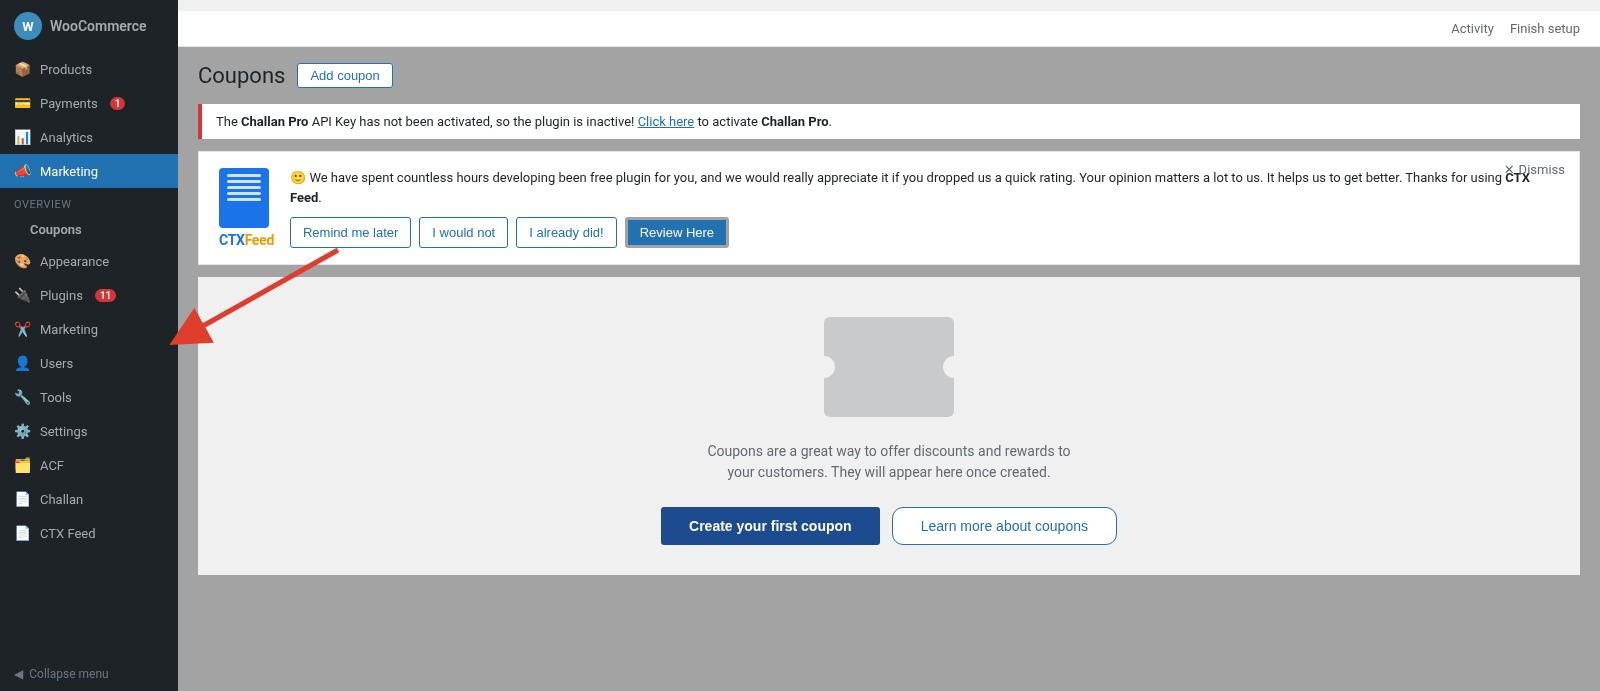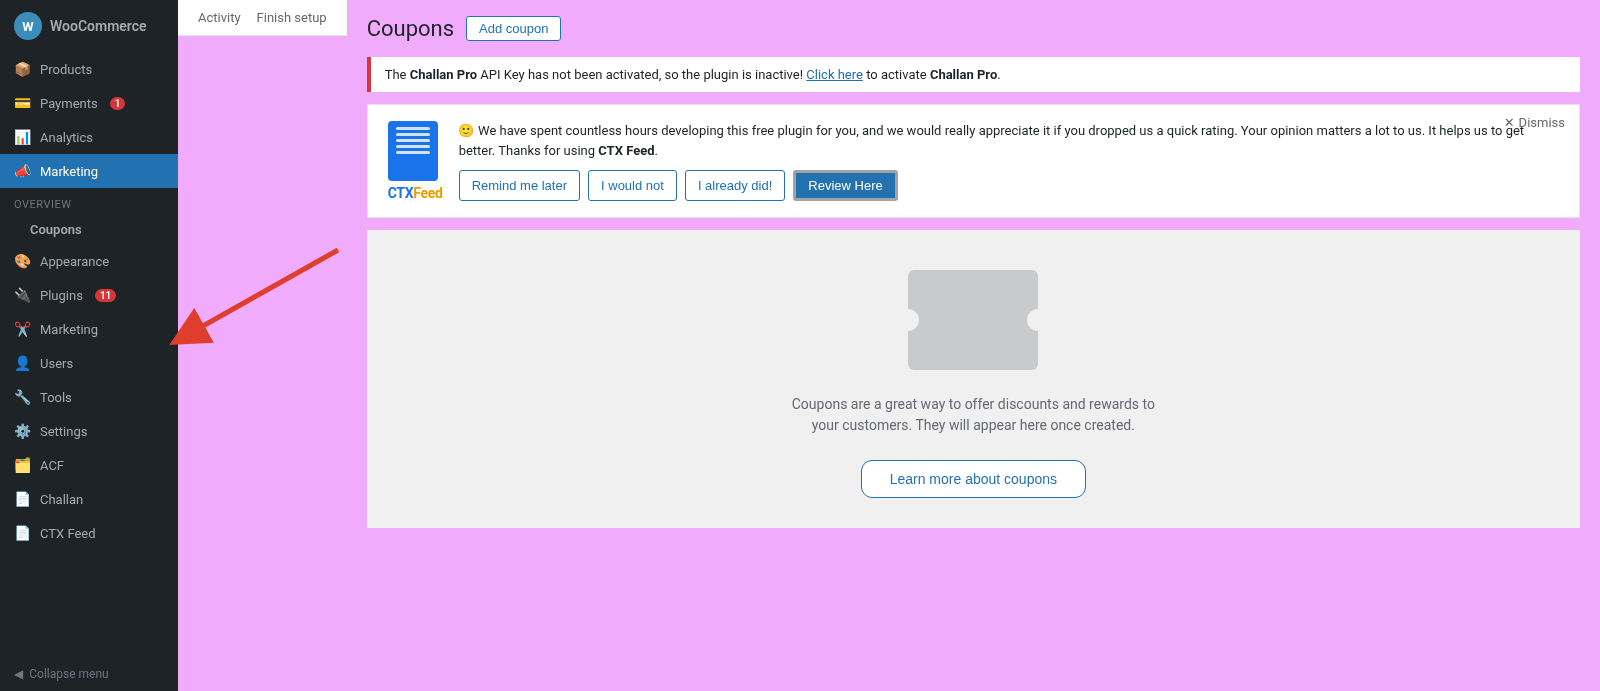--- a/index.html
+++ b/index.html
@@ -43,23 +43,24 @@
     }
     .sidebar-collapse {
       margin-top: auto; padding: 10px 14px; color: #6c7781; font-size: 12px;
       display: flex; align-items: center; gap: 6px; cursor: pointer;
     }
 
     
     #main {
       flex: 1;
       display: flex;
-      flex-direction: row;
+      flex-direction: column;
       overflow-y: auto;
-      background: #f0abfc;
+      background: #a3a3a3;
+      margin-top: 11px;
     }
 
     
     #topbar {
       background: #fff;
       display: flex; align-items: center; justify-content: flex-end;
       padding: 0 20px; height: 36px; border-bottom: 1px solid #e2e4e7;
       gap: 16px;
     }
     .topbar-link { color: #646970; font-size: 13px; cursor: pointer; text-decoration: none; }
@@ -264,38 +265,39 @@
     </div>
 
     <div class="ctx-notice">
       <div class="ctx-icon-wrap">
         <div class="ctx-doc-icon"></div>
         <div class="ctx-brand">
           <span class="ctx">CTX</span><span class="feed">Feed</span>
         </div>
       </div>
       <div class="ctx-notice-text">
-        <span>🙂 We have spent countless hours developing this free plugin for you, and we would really appreciate it if you dropped us a quick rating. Your opinion matters a lot to us. It helps us to get better. Thanks for using </span><strong>CTX Feed</strong><span>.</span>
+        <span>🙂 We have spent countless hours developing been free plugin for you, and we would really appreciate it if you dropped us a quick rating. Your opinion matters a lot to us. It helps us to get better. Thanks for using </span><strong>CTX Feed</strong><span>.</span>
         <div class="ctx-notice-buttons">
           <button class="ctx-btn">Remind me later</button>
           <button class="ctx-btn">I would not</button>
           <button class="ctx-btn">I already did!</button>
           <button class="ctx-btn ctx-btn-primary">Review Here</button>
         </div>
       </div>
       <div class="dismiss-btn">
         <span>✕</span>
         <span>Dismiss</span>
       </div>
     </div>
 
     <div class="empty-state">
       <div class="coupon-placeholder"></div>
       <p class="empty-text">Coupons are a great way to offer discounts and rewards to your customers. They will appear here once created.</p>
       <div class="empty-buttons">
+        <button class="create-btn">Create your first coupon</button>
         <button class="learn-btn">Learn more about coupons</button>
       </div>
     </div>
   </div>
 </div>
 
 <div class="arrow-overlay">
   <svg class="arrow-svg" viewBox="0 0 200 120">
     <defs>
       <marker id="arrowhead" markerWidth="8" markerHeight="8" refX="6" refY="4" orient="auto">

